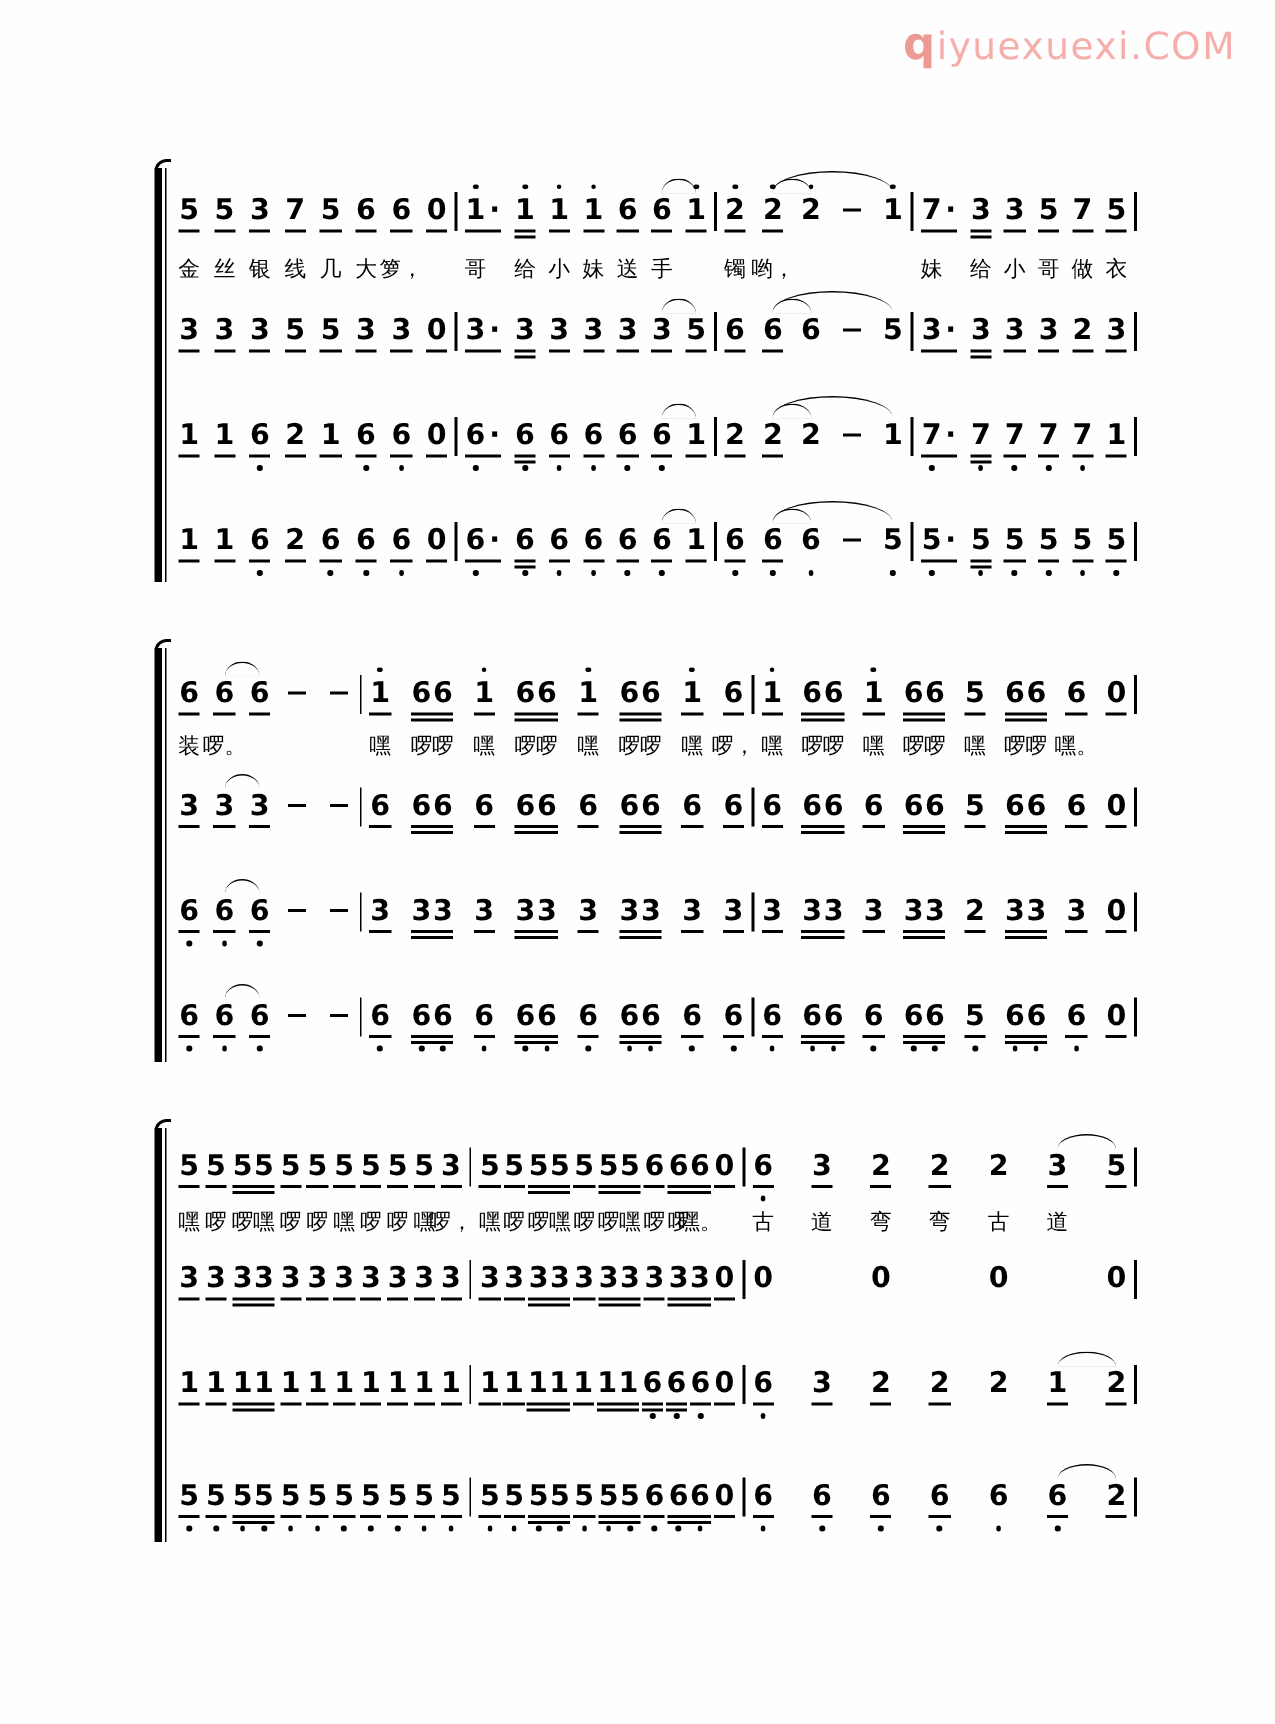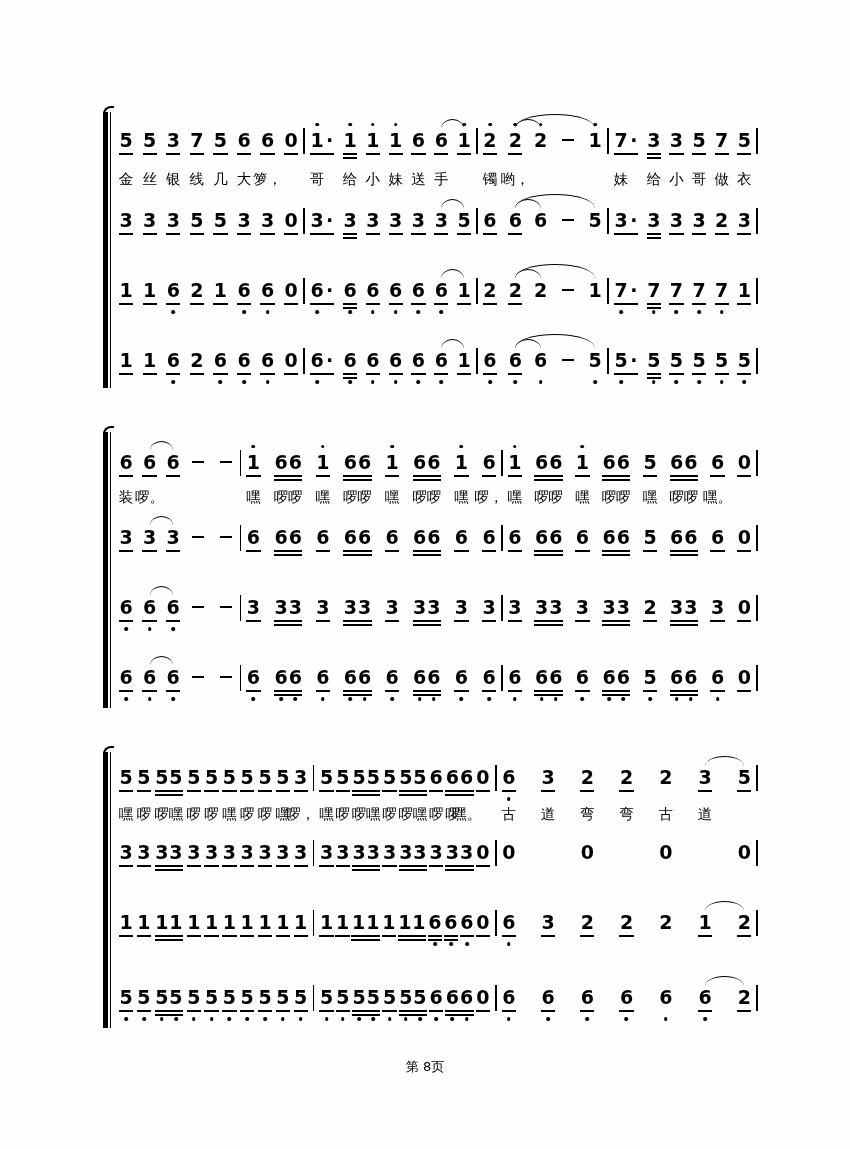--- a/index.html
+++ b/index.html
@@ -33,20 +33,21 @@
   .arc{position:absolute;height:9px;border-top:1.8px solid #000;
       border-radius:50% 50% 0 0 / 100% 100% 0 0;top:-9px;}
   .arc.big{height:13px;top:-14px;}
   .lyrow{position:absolute;left:11px;right:0;height:22px;font-size:14.5px;}
   .syl{position:absolute;top:0;white-space:nowrap;}
 </style>
 </head>
 <body>
 
 <div class="sheet">
+  <div class="wm" style="color: rgb(245, 174, 170);"><span class="q" style="color: rgb(238, 154, 148);">q</span><span>iyuexuexi</span><span>.COM</span></div>
   <div id="score">
       <div class="system" style="top: 118px;">
         <div class="sysline"></div>
         <div class="sysline-flare"></div>
         <div class="sysline-thin"></div>
         <div class="vrow" style="top: 10px;">
           <div class="measure" style="flex-grow: 30;">
             <span class="tok u1">
               <span class="d">5</span>
             </span>
@@ -1195,14 +1196,13 @@
             </span>
             <span class="tok u1">
               <span class="d">2</span>
             </span>
           </div>
           <div class="bar"></div>
           <div class="arc" style="left: 590.992px; width: 39.25px;"></div>
         </div>
       </div>
     </div>
-  <div class="footer">第 8页</div>
 </div>
 
 </body></html>

